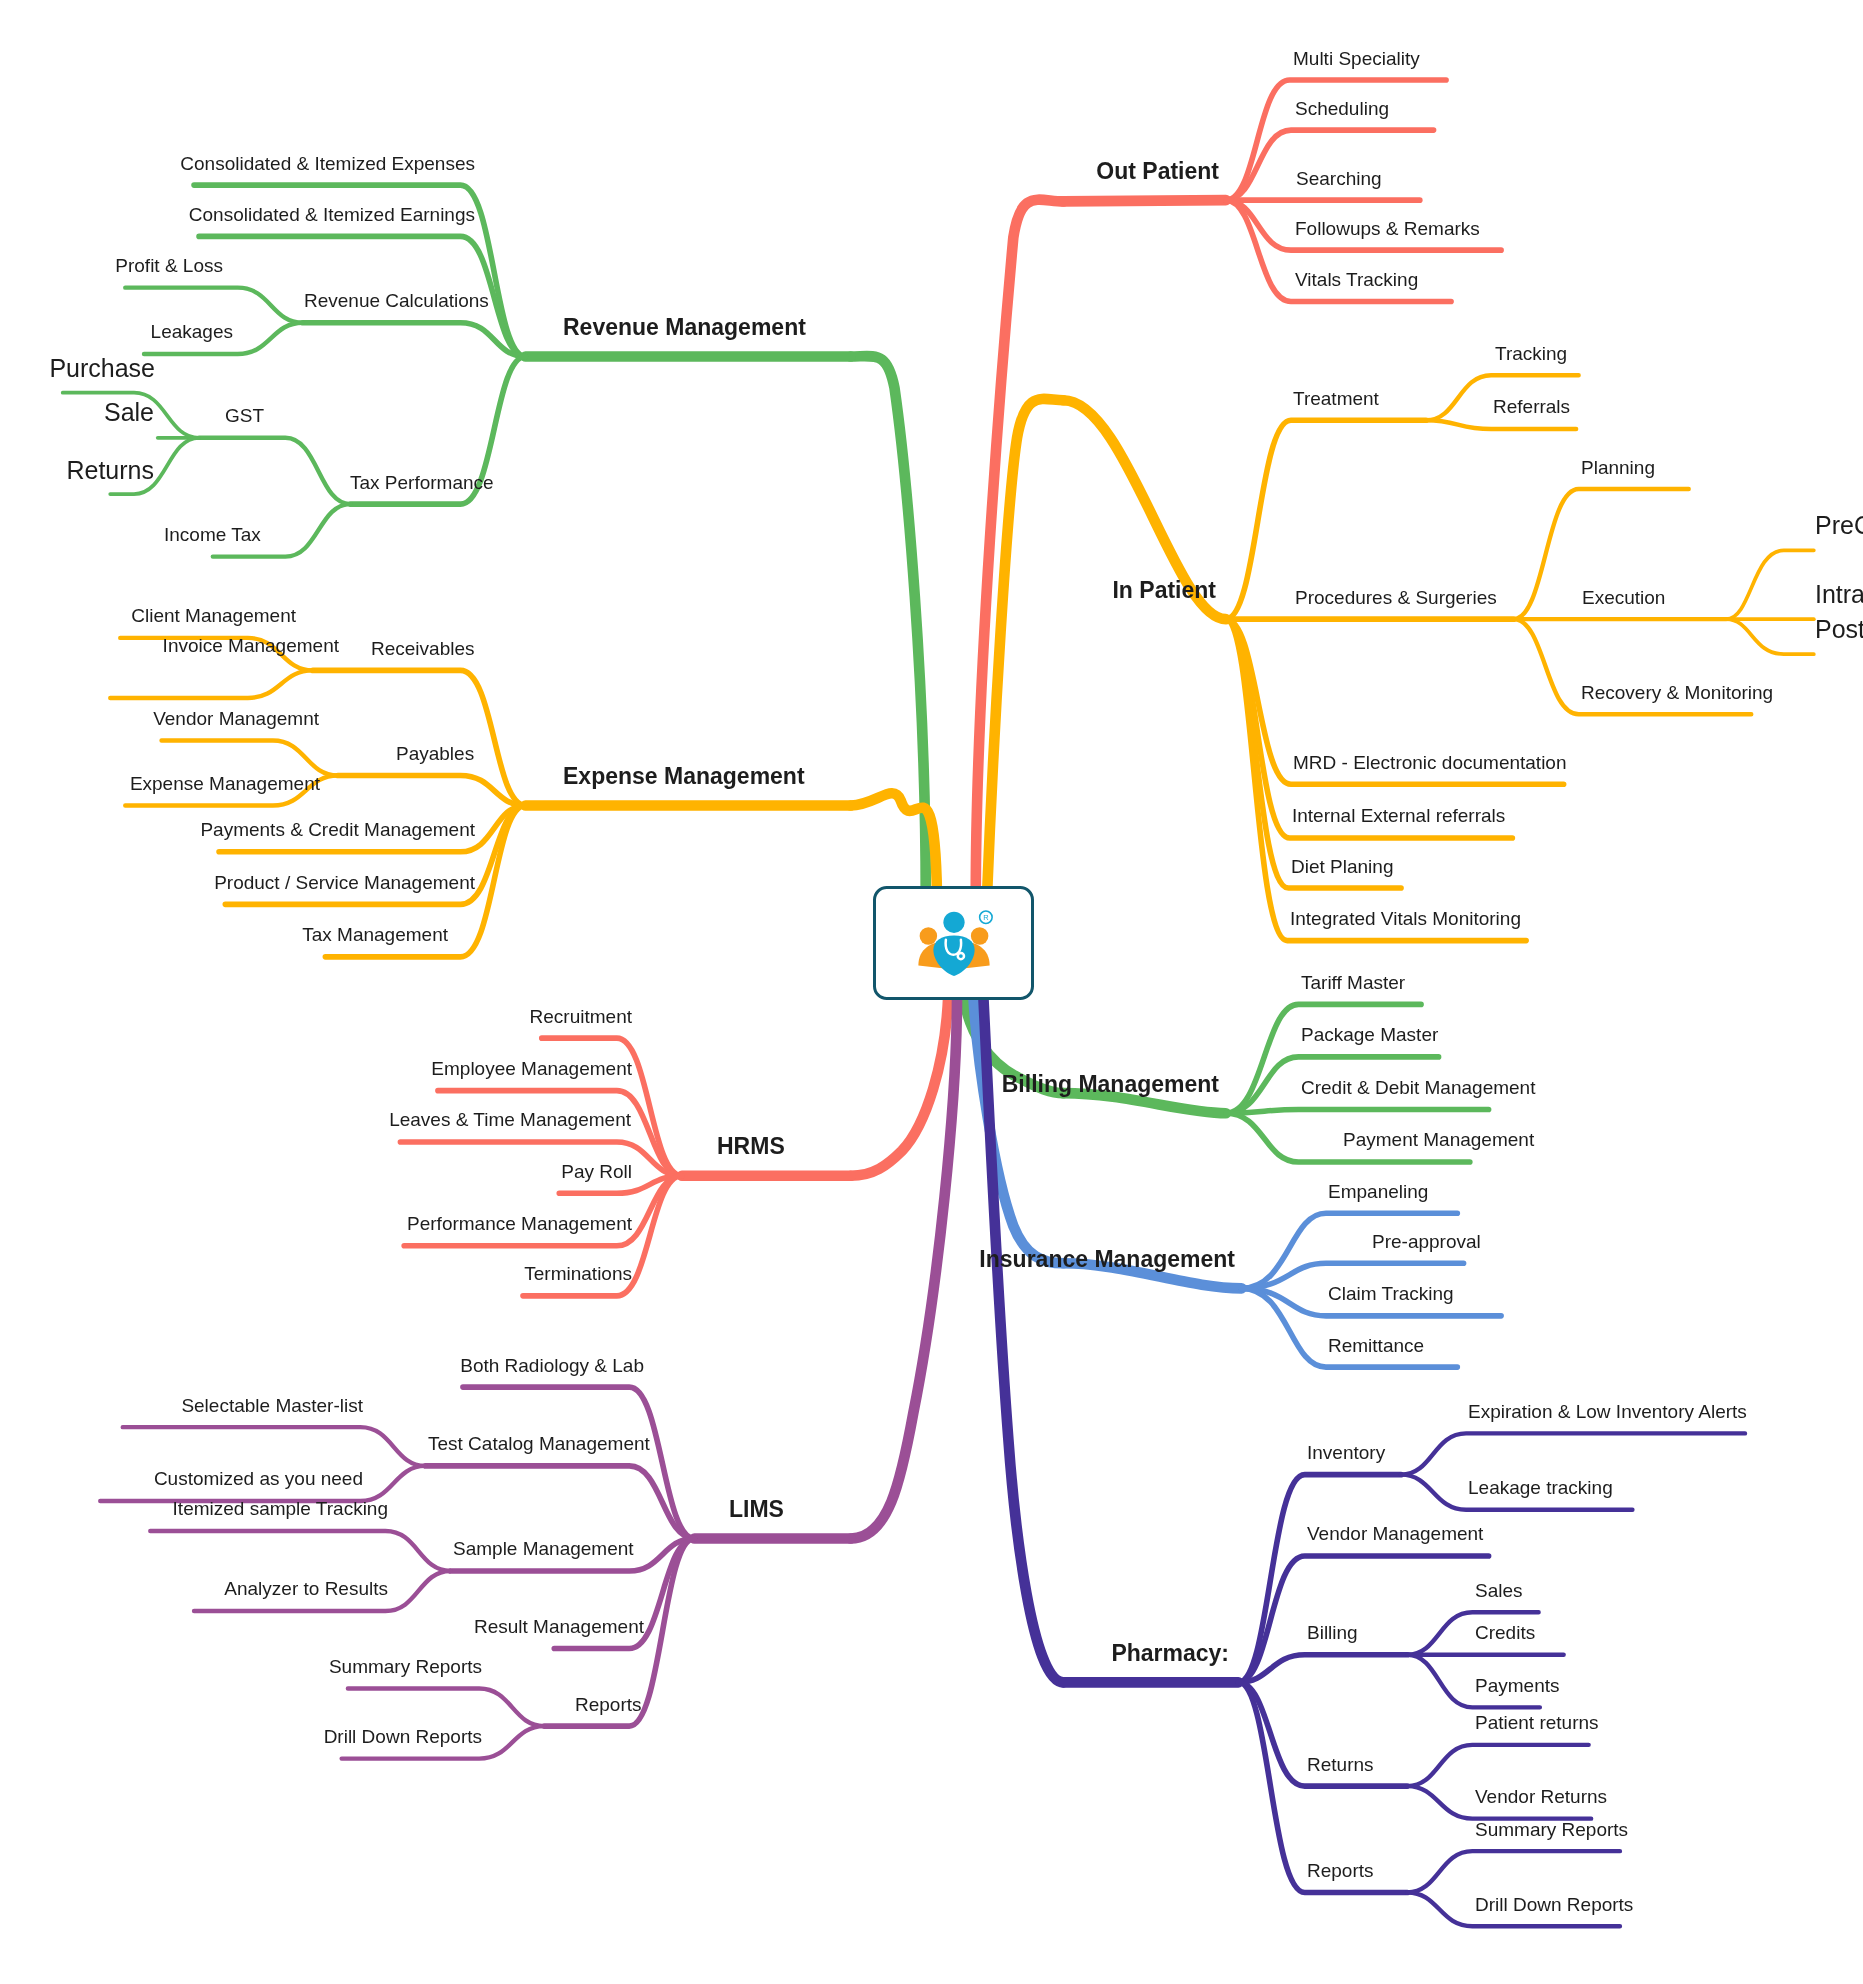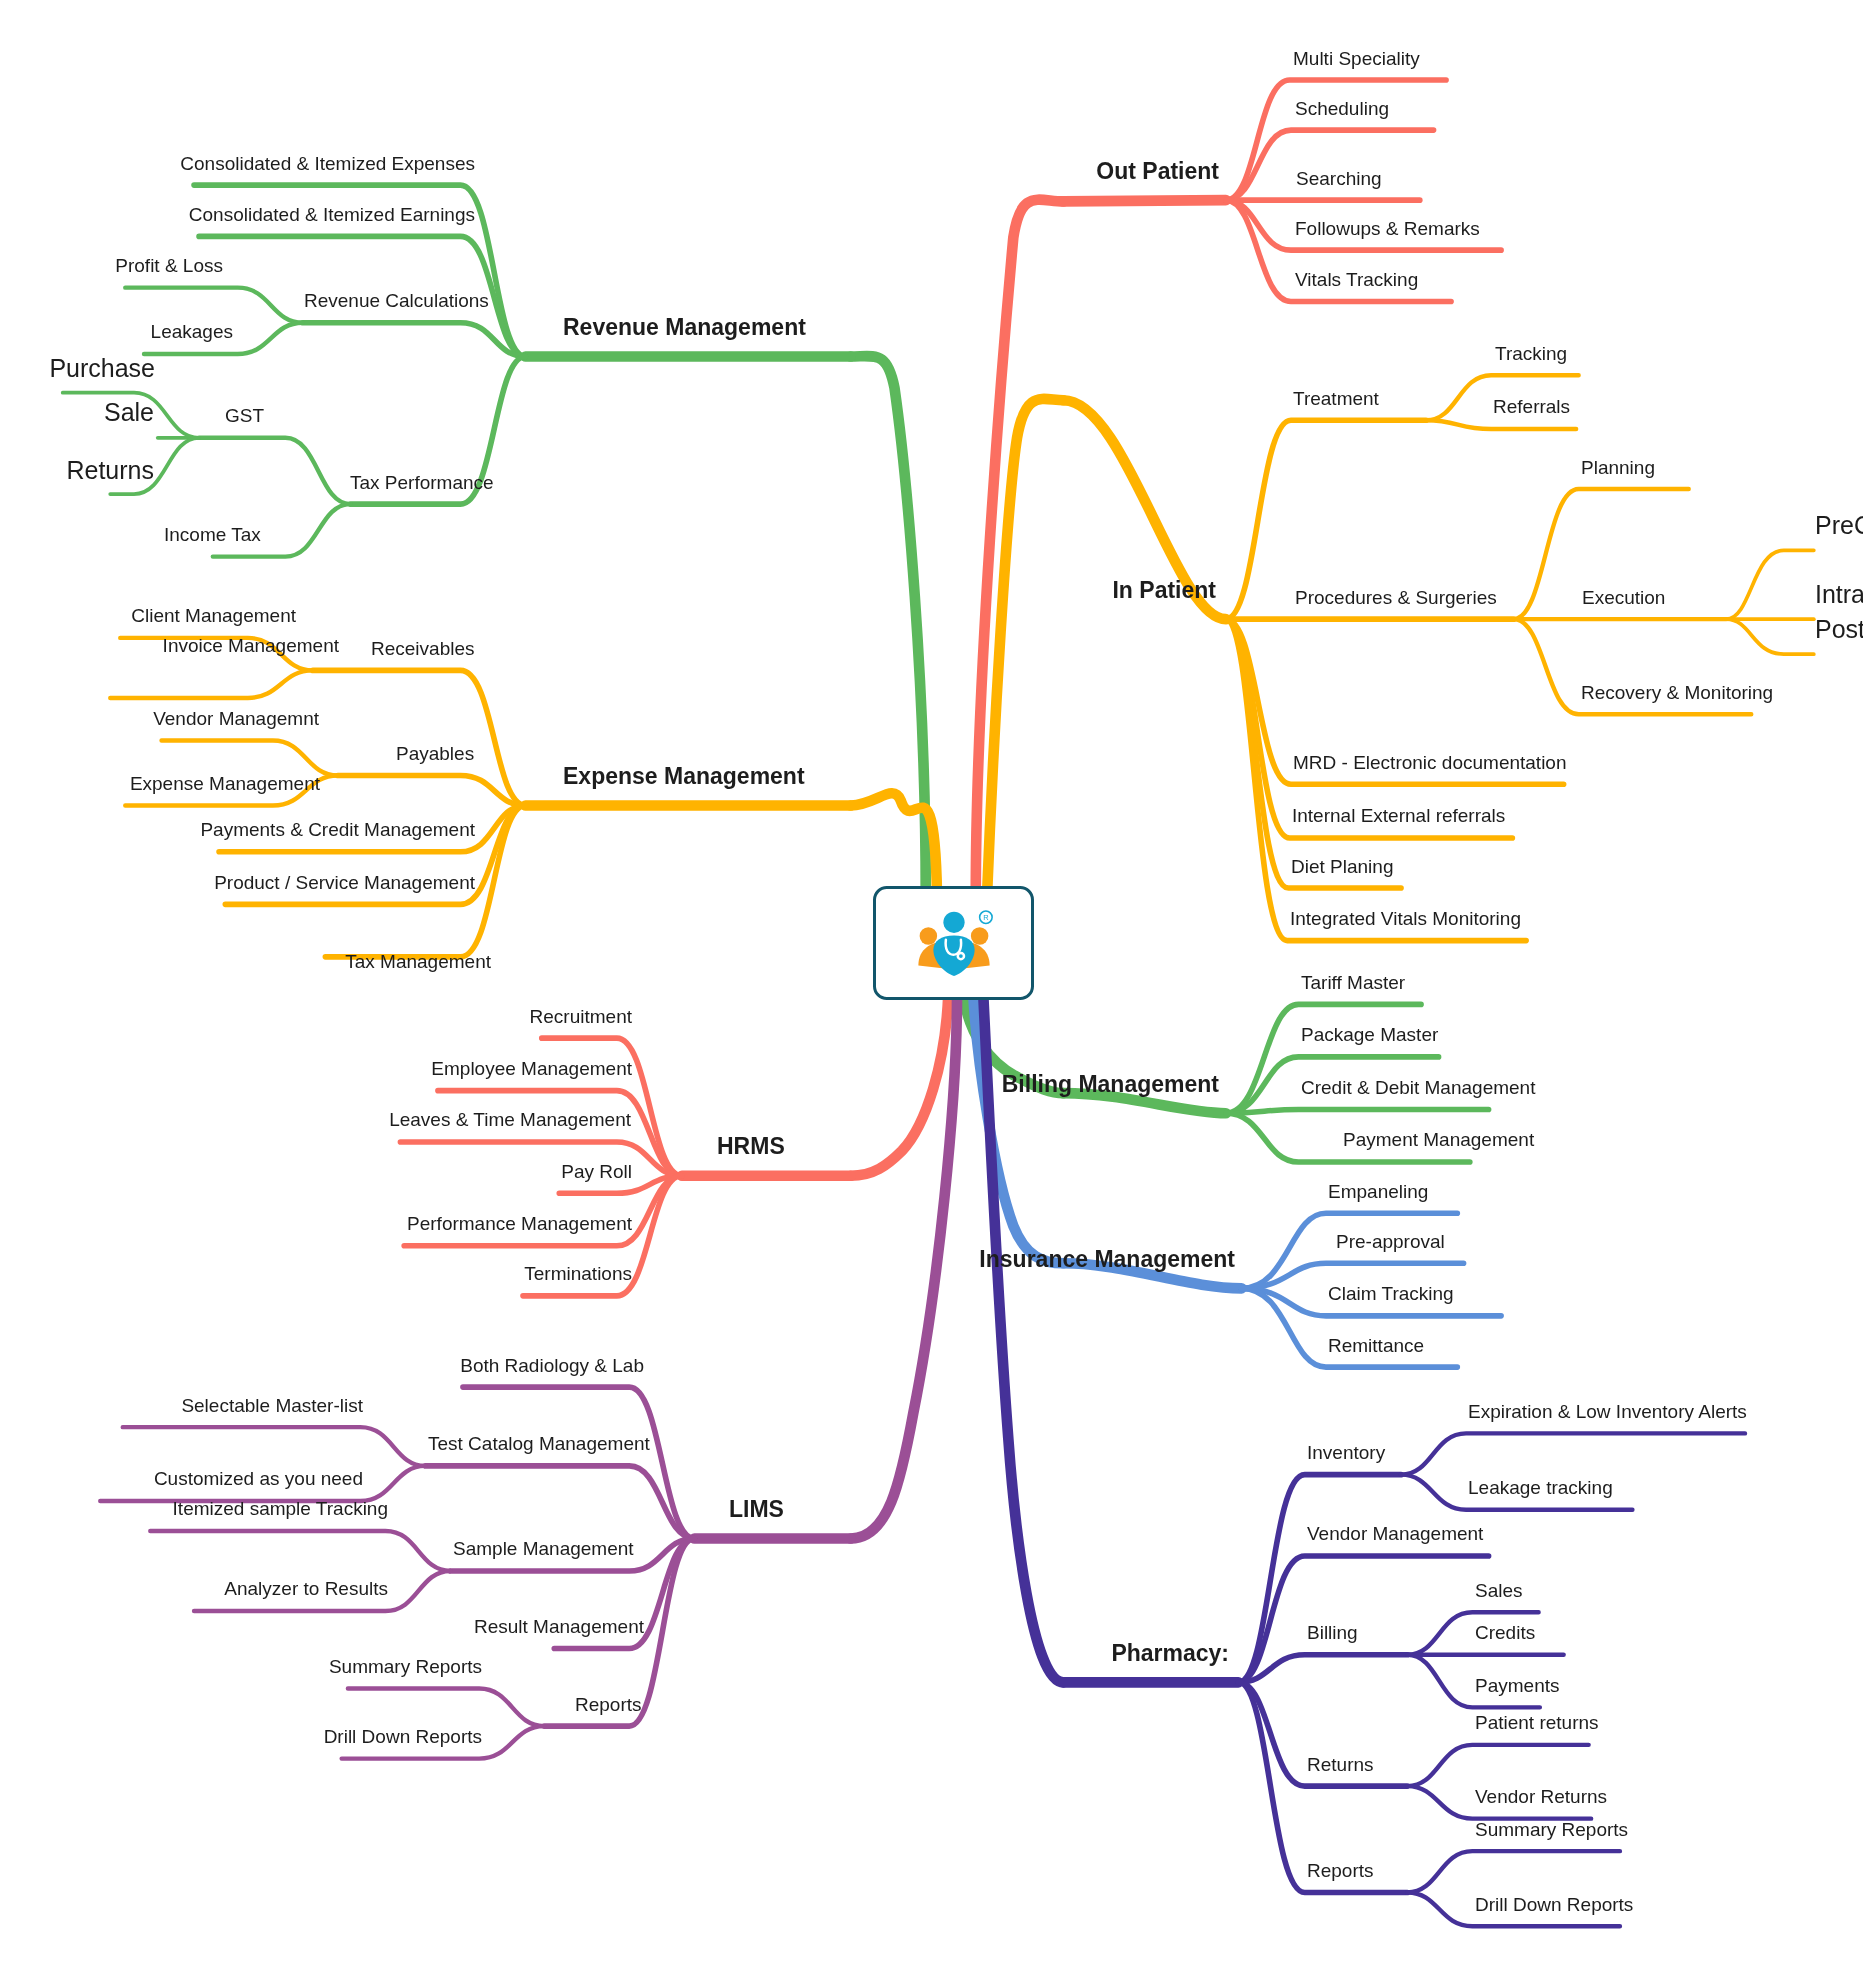--- a/index.html
+++ b/index.html
@@ -189,21 +189,21 @@
   <div class="lbl lv2 l" style="left:1290px;top:928px;">Integrated Vitals Monitoring</div>
 
   <div class="lbl lv1 r" style="left:1219px;top:1096px;">Billing Management</div>
   <div class="lbl lv2 l" style="left:1301px;top:992px;">Tariff Master</div>
   <div class="lbl lv2 l" style="left:1301px;top:1044px;">Package Master</div>
   <div class="lbl lv2 l" style="left:1301px;top:1097px;">Credit &amp; Debit Management</div>
   <div class="lbl lv2 l" style="left:1301px;top:1149px;margin-left:42px;">Payment Management</div>
 
   <div class="lbl lv1 r" style="left:1235px;top:1271px;">Insurance Management</div>
   <div class="lbl lv2 l" style="left:1328px;top:1201px;">Empaneling</div>
-  <div class="lbl lv2 l" style="left:1336px;top:1251px;">Pre-approval</div>
+  <div class="lbl lv2 l" style="left:1372px;top:1251px;">Pre-approval</div>
   <div class="lbl lv2 l" style="left:1328px;top:1303px;">Claim Tracking</div>
   <div class="lbl lv2 l" style="left:1328px;top:1355px;">Remittance</div>
 
   <div class="lbl lv1 r" style="left:1229px;top:1665px;">Pharmacy:</div>
   <div class="lbl lv2 l" style="left:1307px;top:1462px;">Inventory</div>
   <div class="lbl lv3 l" style="left:1468px;top:1421px;">Expiration &amp; Low Inventory Alerts</div>
   <div class="lbl lv3 l" style="left:1468px;top:1497px;">Leakage tracking</div>
   <div class="lbl lv2 l" style="left:1307px;top:1543px;">Vendor Management</div>
   <div class="lbl lv2 l" style="left:1307px;top:1642px;">Billing</div>
   <div class="lbl lv3 l" style="left:1475px;top:1600px;">Sales</div>
@@ -231,21 +231,21 @@
 
   <div class="lbl lv1 l" style="left:563px;top:788px;">Expense Management</div>
   <div class="lbl lv2 l" style="left:371px;top:658px;">Receivables</div>
   <div class="lbl lv3 r" style="left:296px;top:625px;">Client Management</div>
   <div class="lbl lv3 r" style="left:295px;top:655px;margin-left:44px;">Invoice Management</div>
   <div class="lbl lv2 l" style="left:396px;top:763px;">Payables</div>
   <div class="lbl lv3 r" style="left:319px;top:728px;">Vendor Managemnt</div>
   <div class="lbl lv3 r" style="left:320px;top:793px;">Expense Management</div>
   <div class="lbl lv2 r" style="left:475px;top:839px;">Payments &amp; Credit Management</div>
   <div class="lbl lv2 r" style="left:475px;top:892px;">Product / Service Management</div>
-  <div class="lbl lv2 r" style="left:491px;top:944px;margin-top:27px;">Tax Management</div>
+  <div class="lbl lv2 r" style="left:448px;top:944px;">Tax Management</div>
 
   <div class="lbl lv1 l" style="left:717px;top:1158px;">HRMS</div>
   <div class="lbl lv2 r" style="left:632px;top:1026px;">Recruitment</div>
   <div class="lbl lv2 r" style="left:632px;top:1078px;">Employee Management</div>
   <div class="lbl lv2 r" style="left:620px;top:1129px;margin-left:11px;">Leaves &amp; Time Management</div>
   <div class="lbl lv2 r" style="left:632px;top:1181px;">Pay Roll</div>
   <div class="lbl lv2 r" style="left:632px;top:1233px;text-align:right;">Performance Management</div>
   <div class="lbl lv2 r" style="left:632px;top:1283px;">Terminations</div>
 
   <div class="lbl lv1 l" style="left:729px;top:1521px;">LIMS</div>

